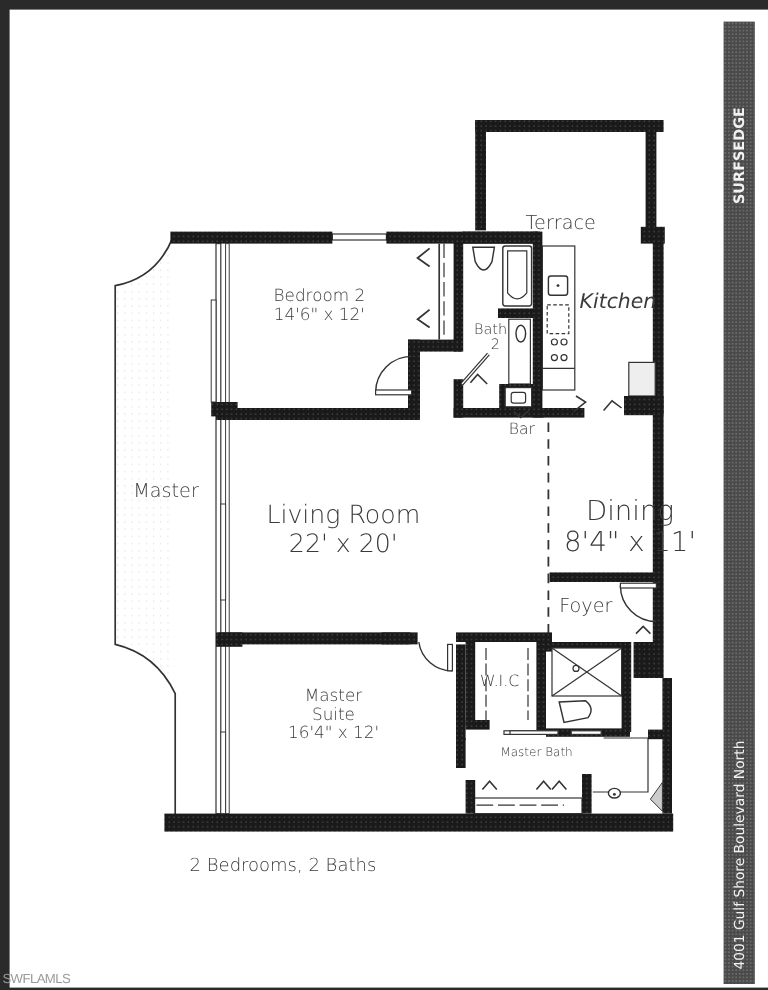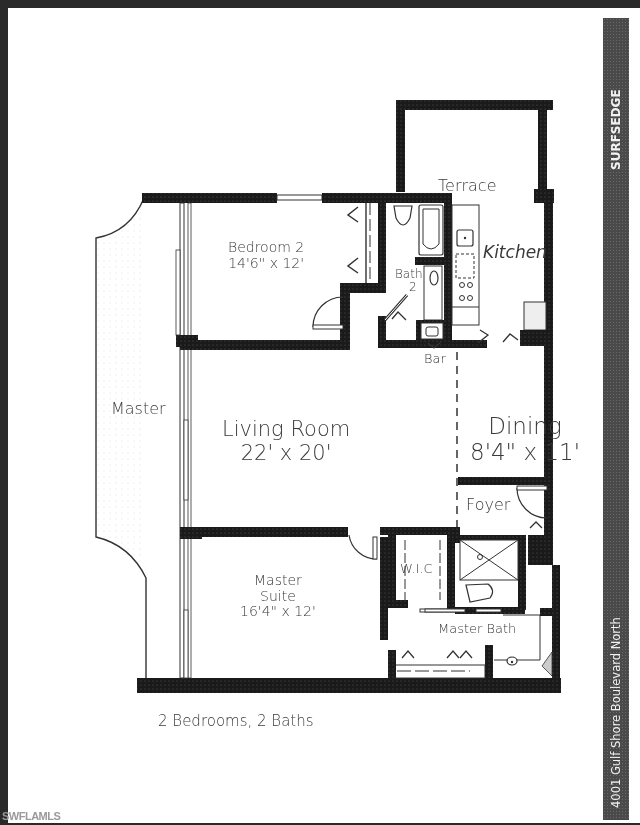--- a/index.html
+++ b/index.html
@@ -31,21 +31,21 @@
       transform: rotate(-90deg);
     }
     .title {
       position: absolute; left: 158px; top: 706px; color: #3a3a3a;
       font-family: "DejaVu Sans", sans-serif; font-weight: 300;
     }
     .title .main { font-size: 19px; display: block; letter-spacing: 0.5px; }
     .title .sub { font-size: 15px; display: block; margin-top: 6px; }
     .watermark {
       position: absolute; left: 2px; top: 810px; font-size: 11px;
-      color: #9a9a9a; font-weight: bold; letter-spacing: -0.5px;
+      color: #9a9a9a; font-weight: normal; letter-spacing: -0.5px;
     }
   </style>
 </head>
 <body>
 
 <div class="page"></div>
 
 <svg class="plan" viewBox="0 0 640 825" xmlns="http://www.w3.org/2000/svg">
   <defs>
     <pattern id="wallpat" width="4" height="4" patternUnits="userSpaceOnUse">
@@ -251,21 +251,21 @@
 <div class="label" style="left:240px; top:573px; font-size:14px;">
   <span class="dim">Master</span>
   <span class="dim">Suite</span>
   <span class="dim">16'4" x 12'</span>
 </div>
 
 <div class="label" style="left:400px; top:562px; font-size:13px;">
   <span>W.I.C</span>
 </div>
 
-<div class="label" style="left:438px; top:622px; font-size:13px;">
+<div class="label" style="left:417px; top:622px; font-size:10px;">
   <span>Master Bath</span>
 </div>
 
 <div class="title">
   <span class="sub">2 Bedrooms, 2 Baths</span>
 </div>
 
 <div class="side-band"></div>
 <div class="side-text" style="left:609px; top:170px; font-weight:bold;">SURFSEDGE</div>
 <div class="side-text" style="left:609px; top:808px; font-size:11.5px;">4001 Gulf Shore Boulevard North</div>

